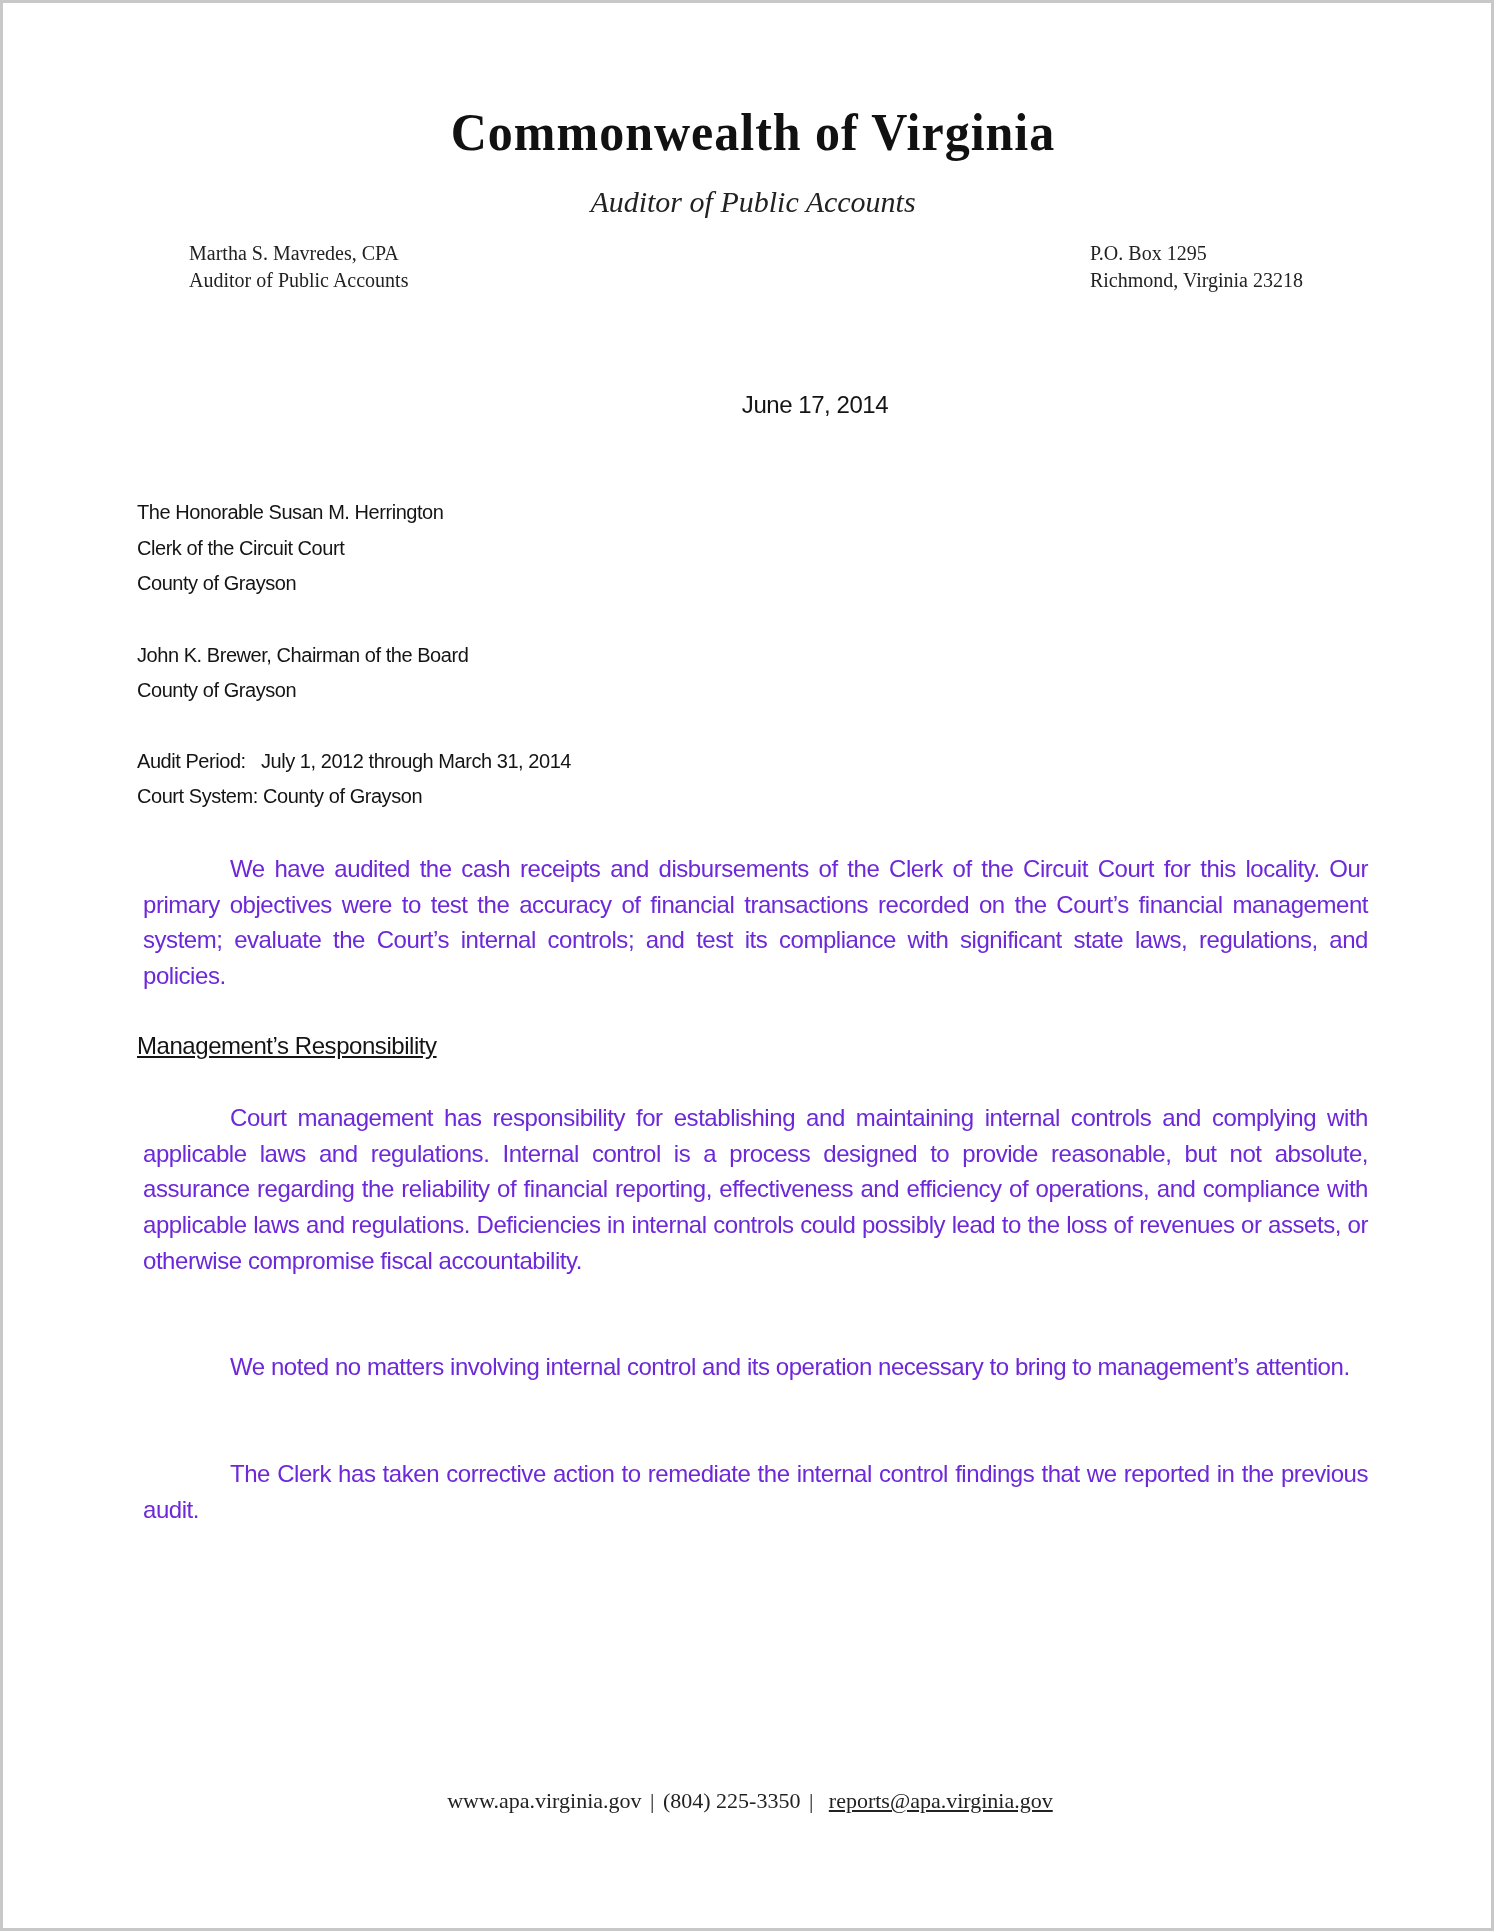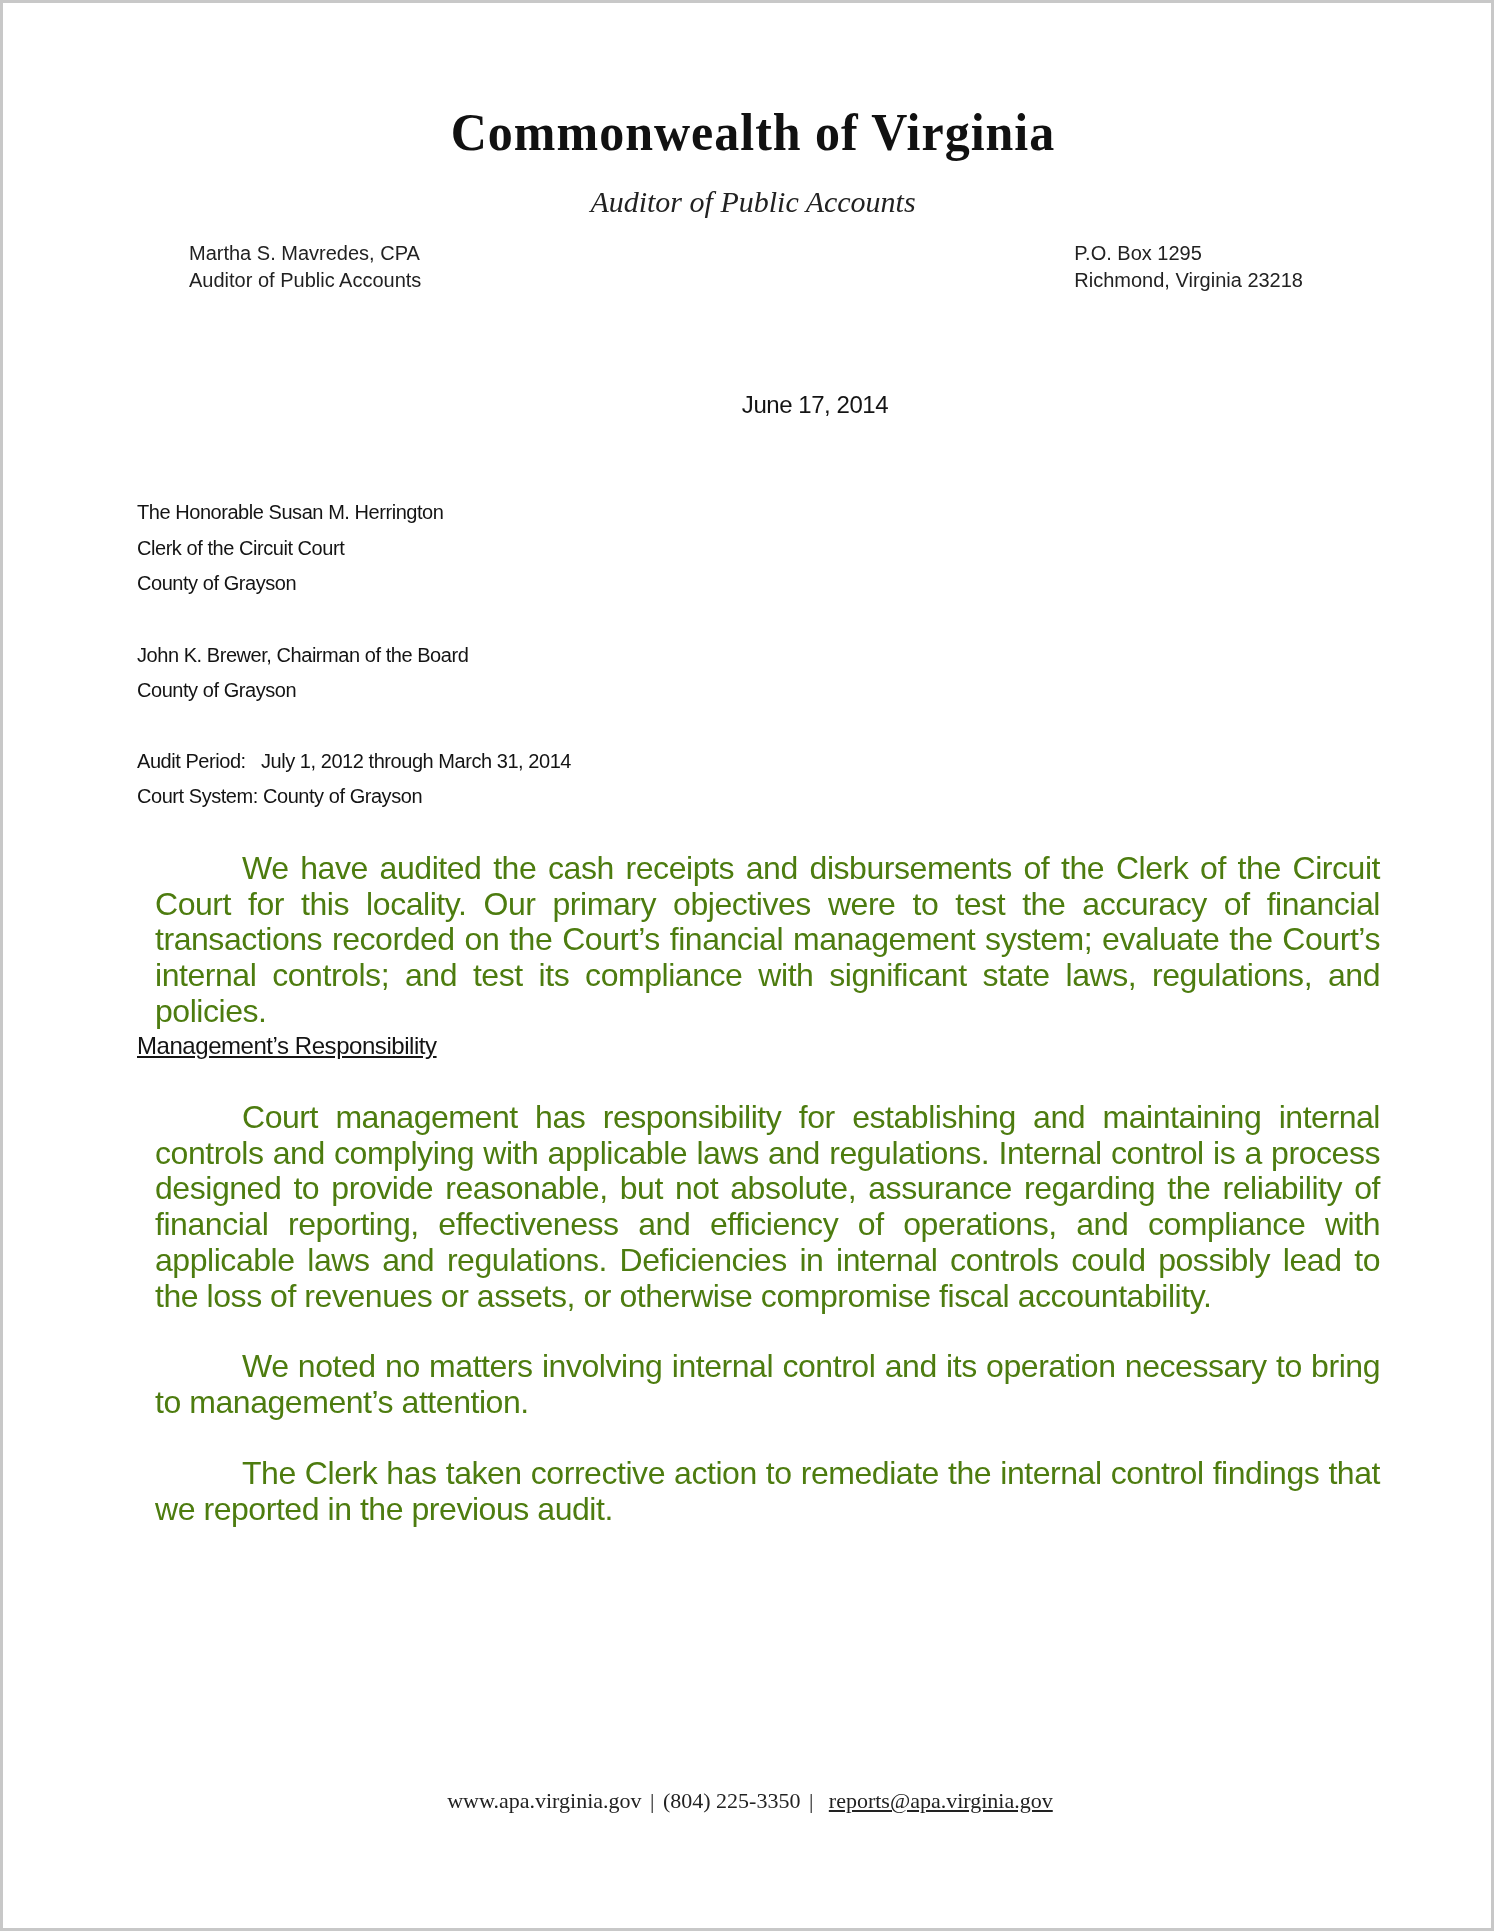--- a/index.html
+++ b/index.html
@@ -18,33 +18,33 @@
   .title {
     position: absolute; left: 440px; top: 100px; width: 620px; text-align: center;
     font-family: "Liberation Serif", serif; font-weight: bold; font-size: 50px;
     letter-spacing: 1px; color: #111; transform: scaleY(1.05);
   }
   .subtitle {
     position: absolute; left: 540px; top: 182px; width: 420px; text-align: center;
     font-family: "Liberation Serif", serif; font-style: italic; font-size: 30px; color: #222;
   }
   .lh-left, .lh-right {
-    position: absolute; font-family: Liberation Sans, sans-serif; font-size: 20px;
+    position: absolute; font-family: Liberation Serif, serif; font-size: 20px;
     line-height: 27px; color: #222;
   }
   .lh-left { left: 186px; top: 237px; }
   .lh-right { right: 188px; top: 237px; text-align: left; }
   .body-text {
     font-size: 20px; letter-spacing: -0.45px; color: #141414;
   }
   .line { position: absolute; left: 134px; line-height: 36px; }
   .para {
-    position: absolute; left: 152px; width: 1225px;
-    font-size: 32px; letter-spacing: -0.45px; line-height: 35.7px;
-    text-align: justify; color: #4d7c0f;
+    position: absolute; left: 140px; width: 1225px;
+    font-size: 24px; letter-spacing: -0.45px; line-height: 35.7px;
+    text-align: justify; color: #6d28d9;
   }
   .para .indent { display: inline-block; width: 87px; }
   .heading {
     position: absolute; left: 134px; top: 1025px; font-size: 24px;
     letter-spacing: -0.45px; text-decoration: underline; line-height: 36px;
   }
   .date {
     position: absolute; left: 0; width: 1624px; text-align: center; top: 384px;
     font-size: 24px; letter-spacing: -0.45px; line-height: 36px;
   }

